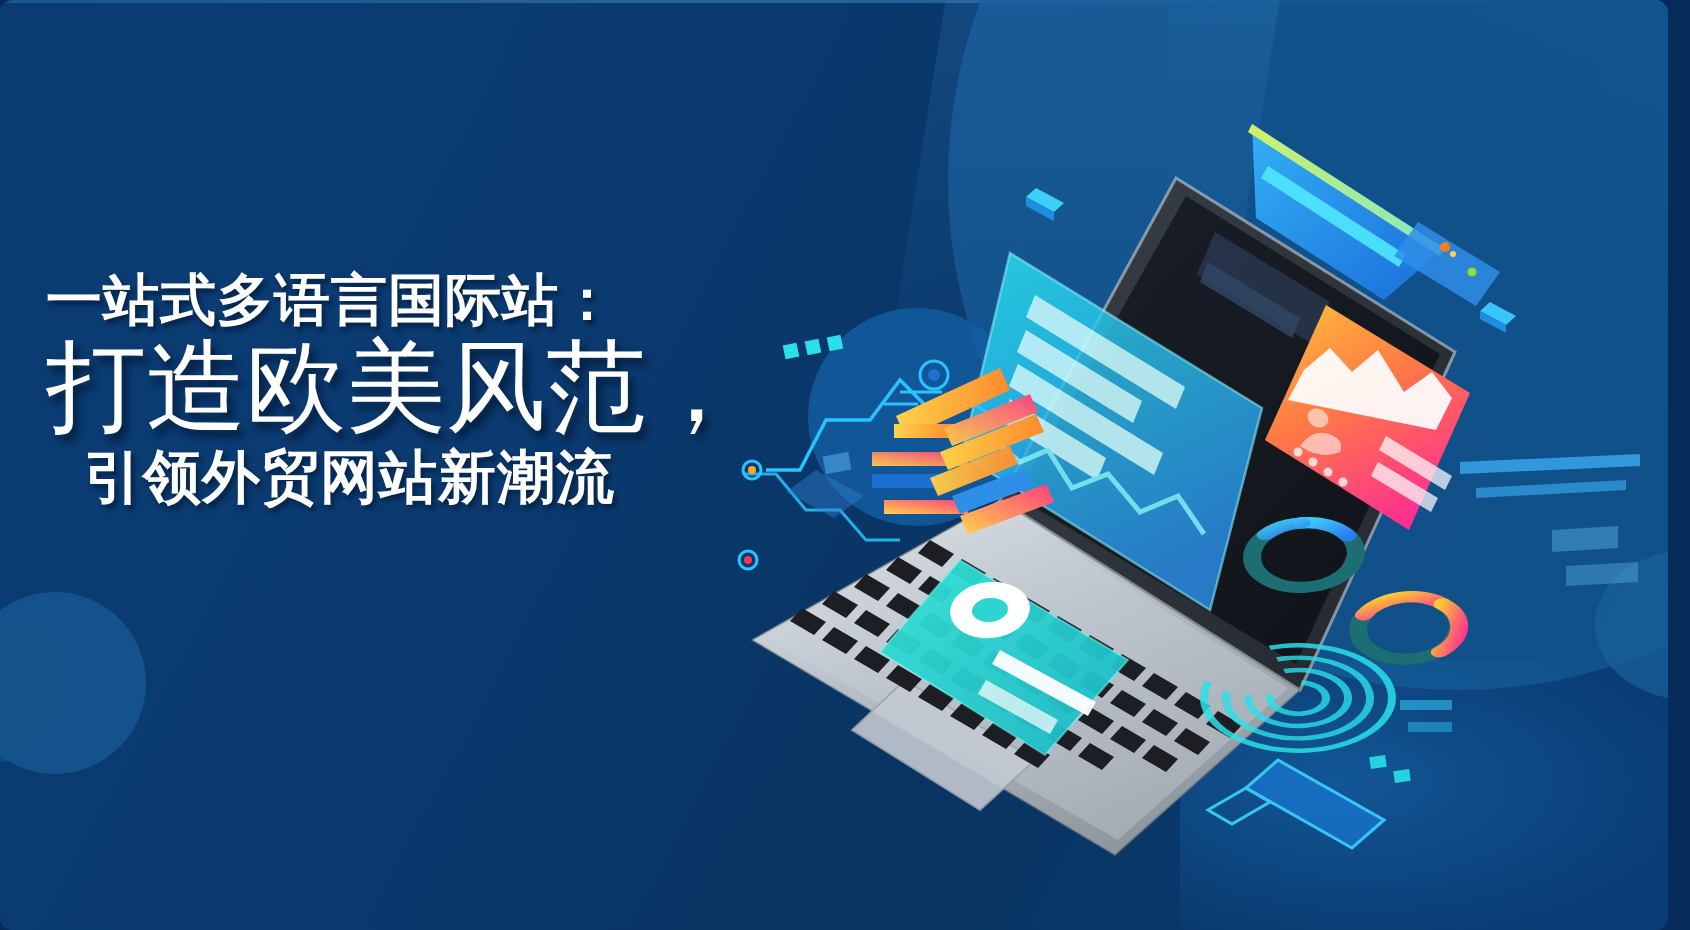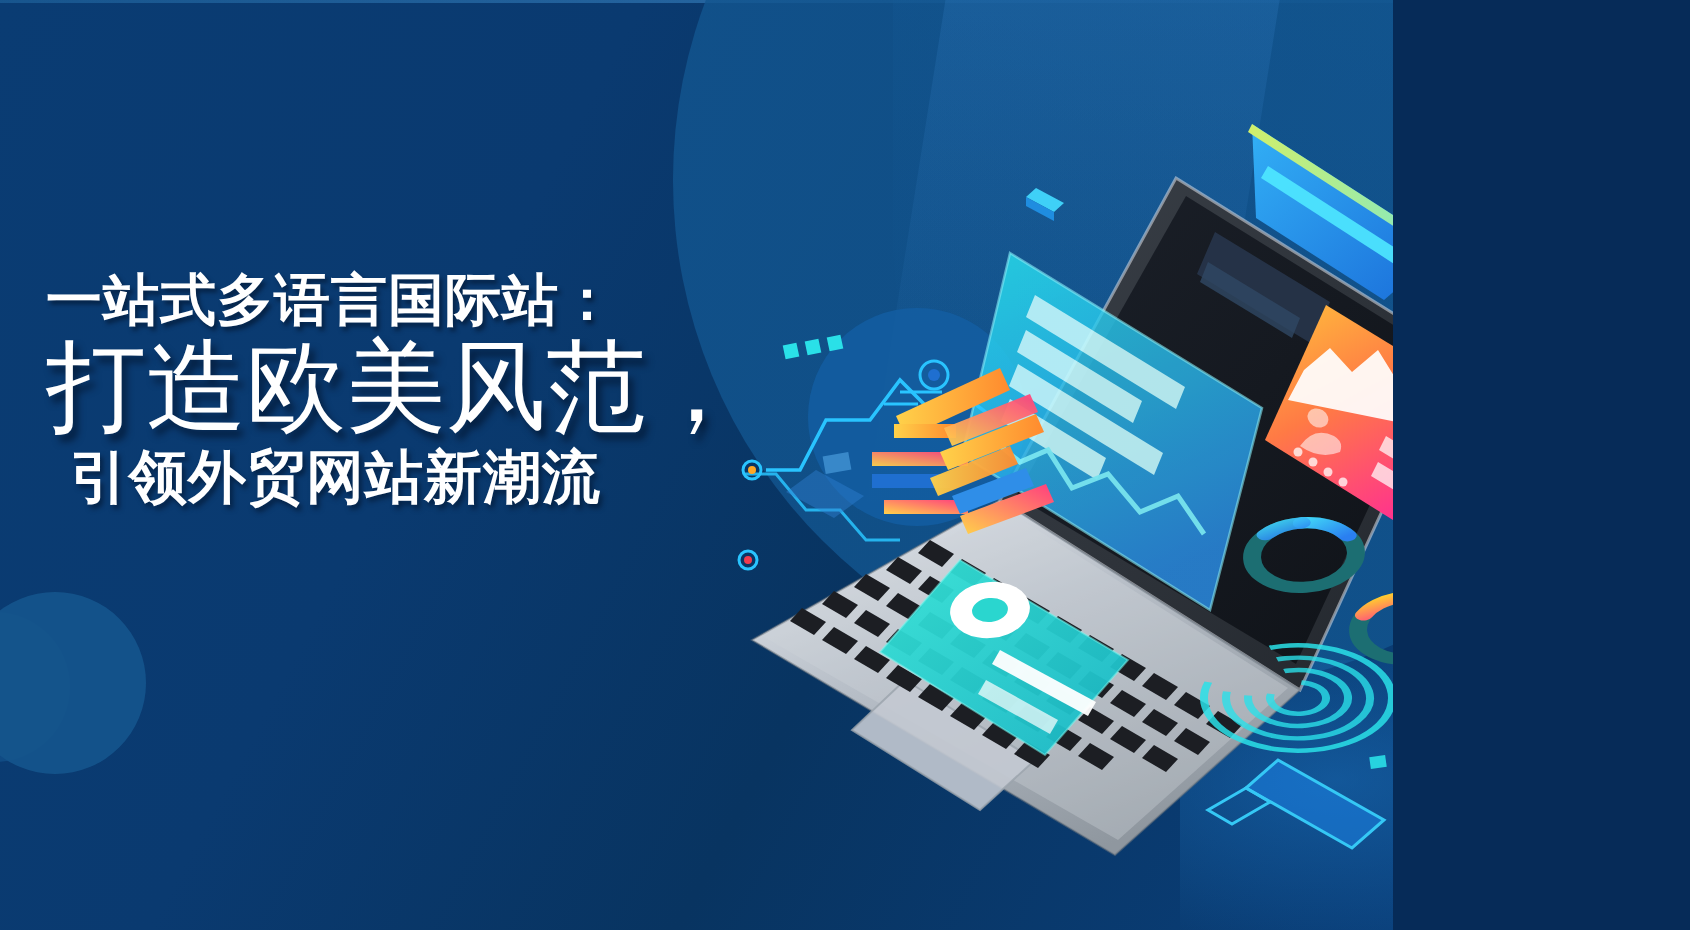--- a/index.html
+++ b/index.html
@@ -4,23 +4,24 @@
 <style>
   * { box-sizing: border-box; margin: 0; padding: 0; }
   html, body {
     width: 1690px; height: 930px;
     overflow: hidden;
     background: #062b58;
     font-family: "Liberation Sans", sans-serif;
   }
   #banner {
     position: relative;
-    width: 1393px; height: 930px;
+    width: 1668px; height: 930px;
     overflow: hidden;
     background: linear-gradient(118deg, #0a3c73 0%, #0a3a70 34%, #083461 62%, #0a3e78 100%);
+    border-radius: 13px;
   }
   .layer { position: absolute; pointer-events: none; }
 
   
   #top-hairline {
     top: 0; left: 0; width: 1690px; height: 3px;
     background: linear-gradient(90deg, #1a5a93, #2a6ca8 45%, #17507f);
     opacity: .85;
   }
   #corner-arc {
@@ -79,21 +80,21 @@
     font-size: 56px; font-weight: bold; line-height: 64px;
     text-shadow: 3px 4px 4px rgba(0,14,35,.55);
   }
   #line2 {
     font-size: 100px; font-weight: normal; line-height: 104px;
     margin-top: 2px; letter-spacing: 0px;
     text-shadow: 5px 7px 7px rgba(0,14,35,.62);
   }
   #line3 {
     font-size: 58px; font-weight: bold; line-height: 66px;
-    margin-top: 6px; margin-left: 24px;
+    margin-top: 6px; margin-left: 38px;
     text-shadow: 3px 4px 5px rgba(0,14,35,.55);
   }
 
   
   #illo { left: 0; top: 0; width: 1690px; height: 930px; }
 
   
 </style>
 </head>
 <body>

